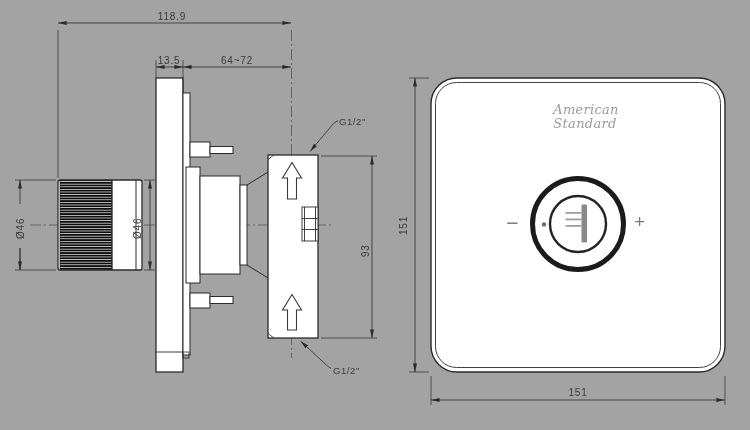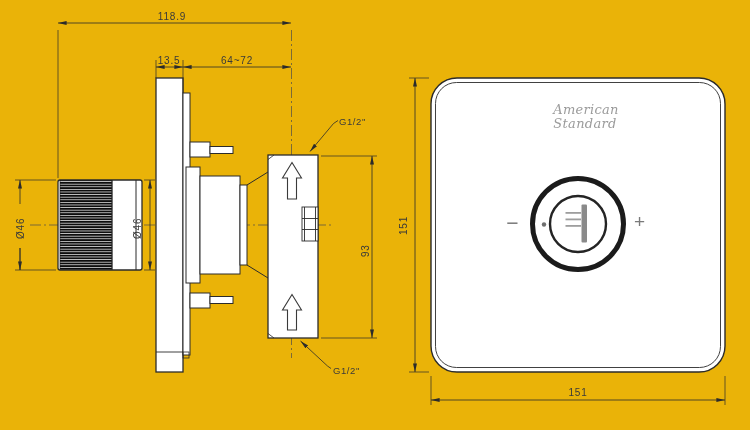--- a/index.html
+++ b/index.html
@@ -1,16 +1,16 @@
 <!DOCTYPE html>
 <html><head>
 <meta charset="utf-8">
 <style>
   html,body{margin:0;padding:0;background:#ffffff;}
-  .stage{position:relative;width:750px;height:430px;background:#eab308;overflow:hidden;
+  .stage{position:relative;width:750px;height:430px;background:#a3a3a3;overflow:hidden;
          font-family:"Liberation Sans",sans-serif;}
   svg{display:block;}
   text{fill:#333;}
   .dim-text{font-family:"Liberation Sans",sans-serif;font-size:10px;letter-spacing:0.8px;fill:#3a3a3a;}
   .dim-text-sm{font-family:"Liberation Sans",sans-serif;font-size:9.5px;letter-spacing:0.6px;fill:#3a3a3a;}
   .brand-text{font-family:"DejaVu Serif","Liberation Serif",serif;font-style:italic;fill:#9b9b9b;font-size:13px;letter-spacing:0.3px;}
   .ctrl-text{font-family:"Liberation Sans",sans-serif;fill:#7a7a7a;}
 </style>
 </head>
 <body>

